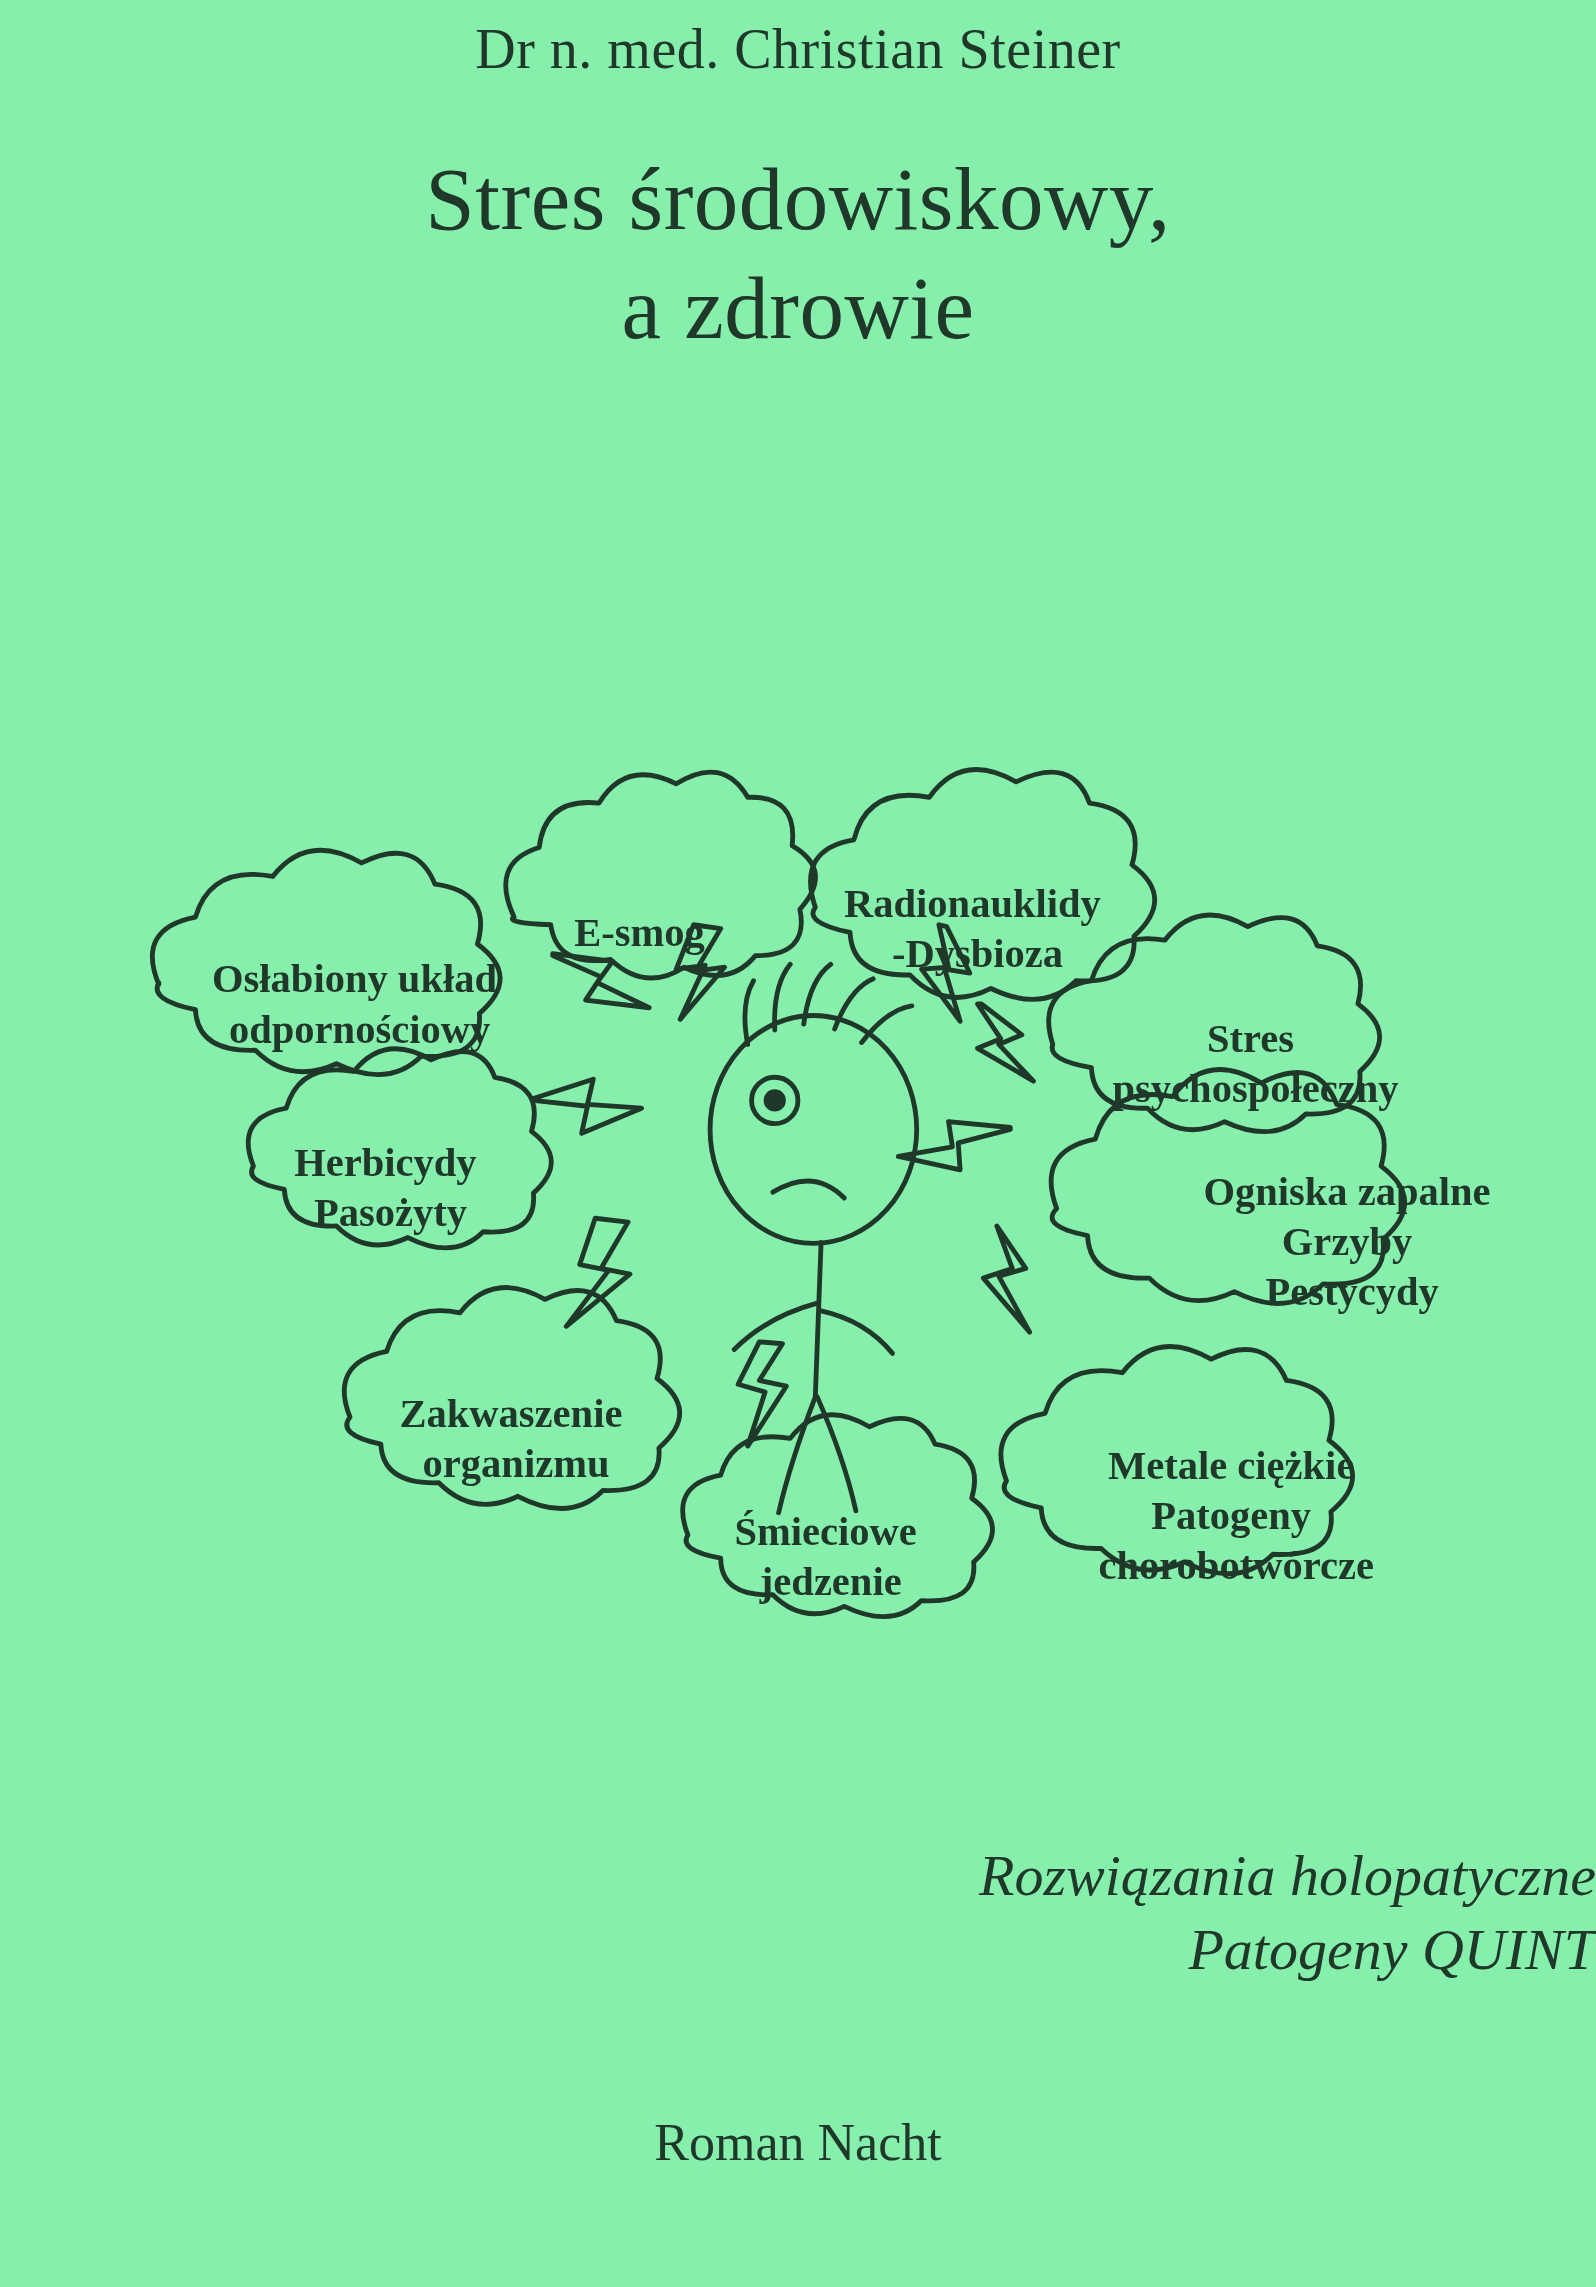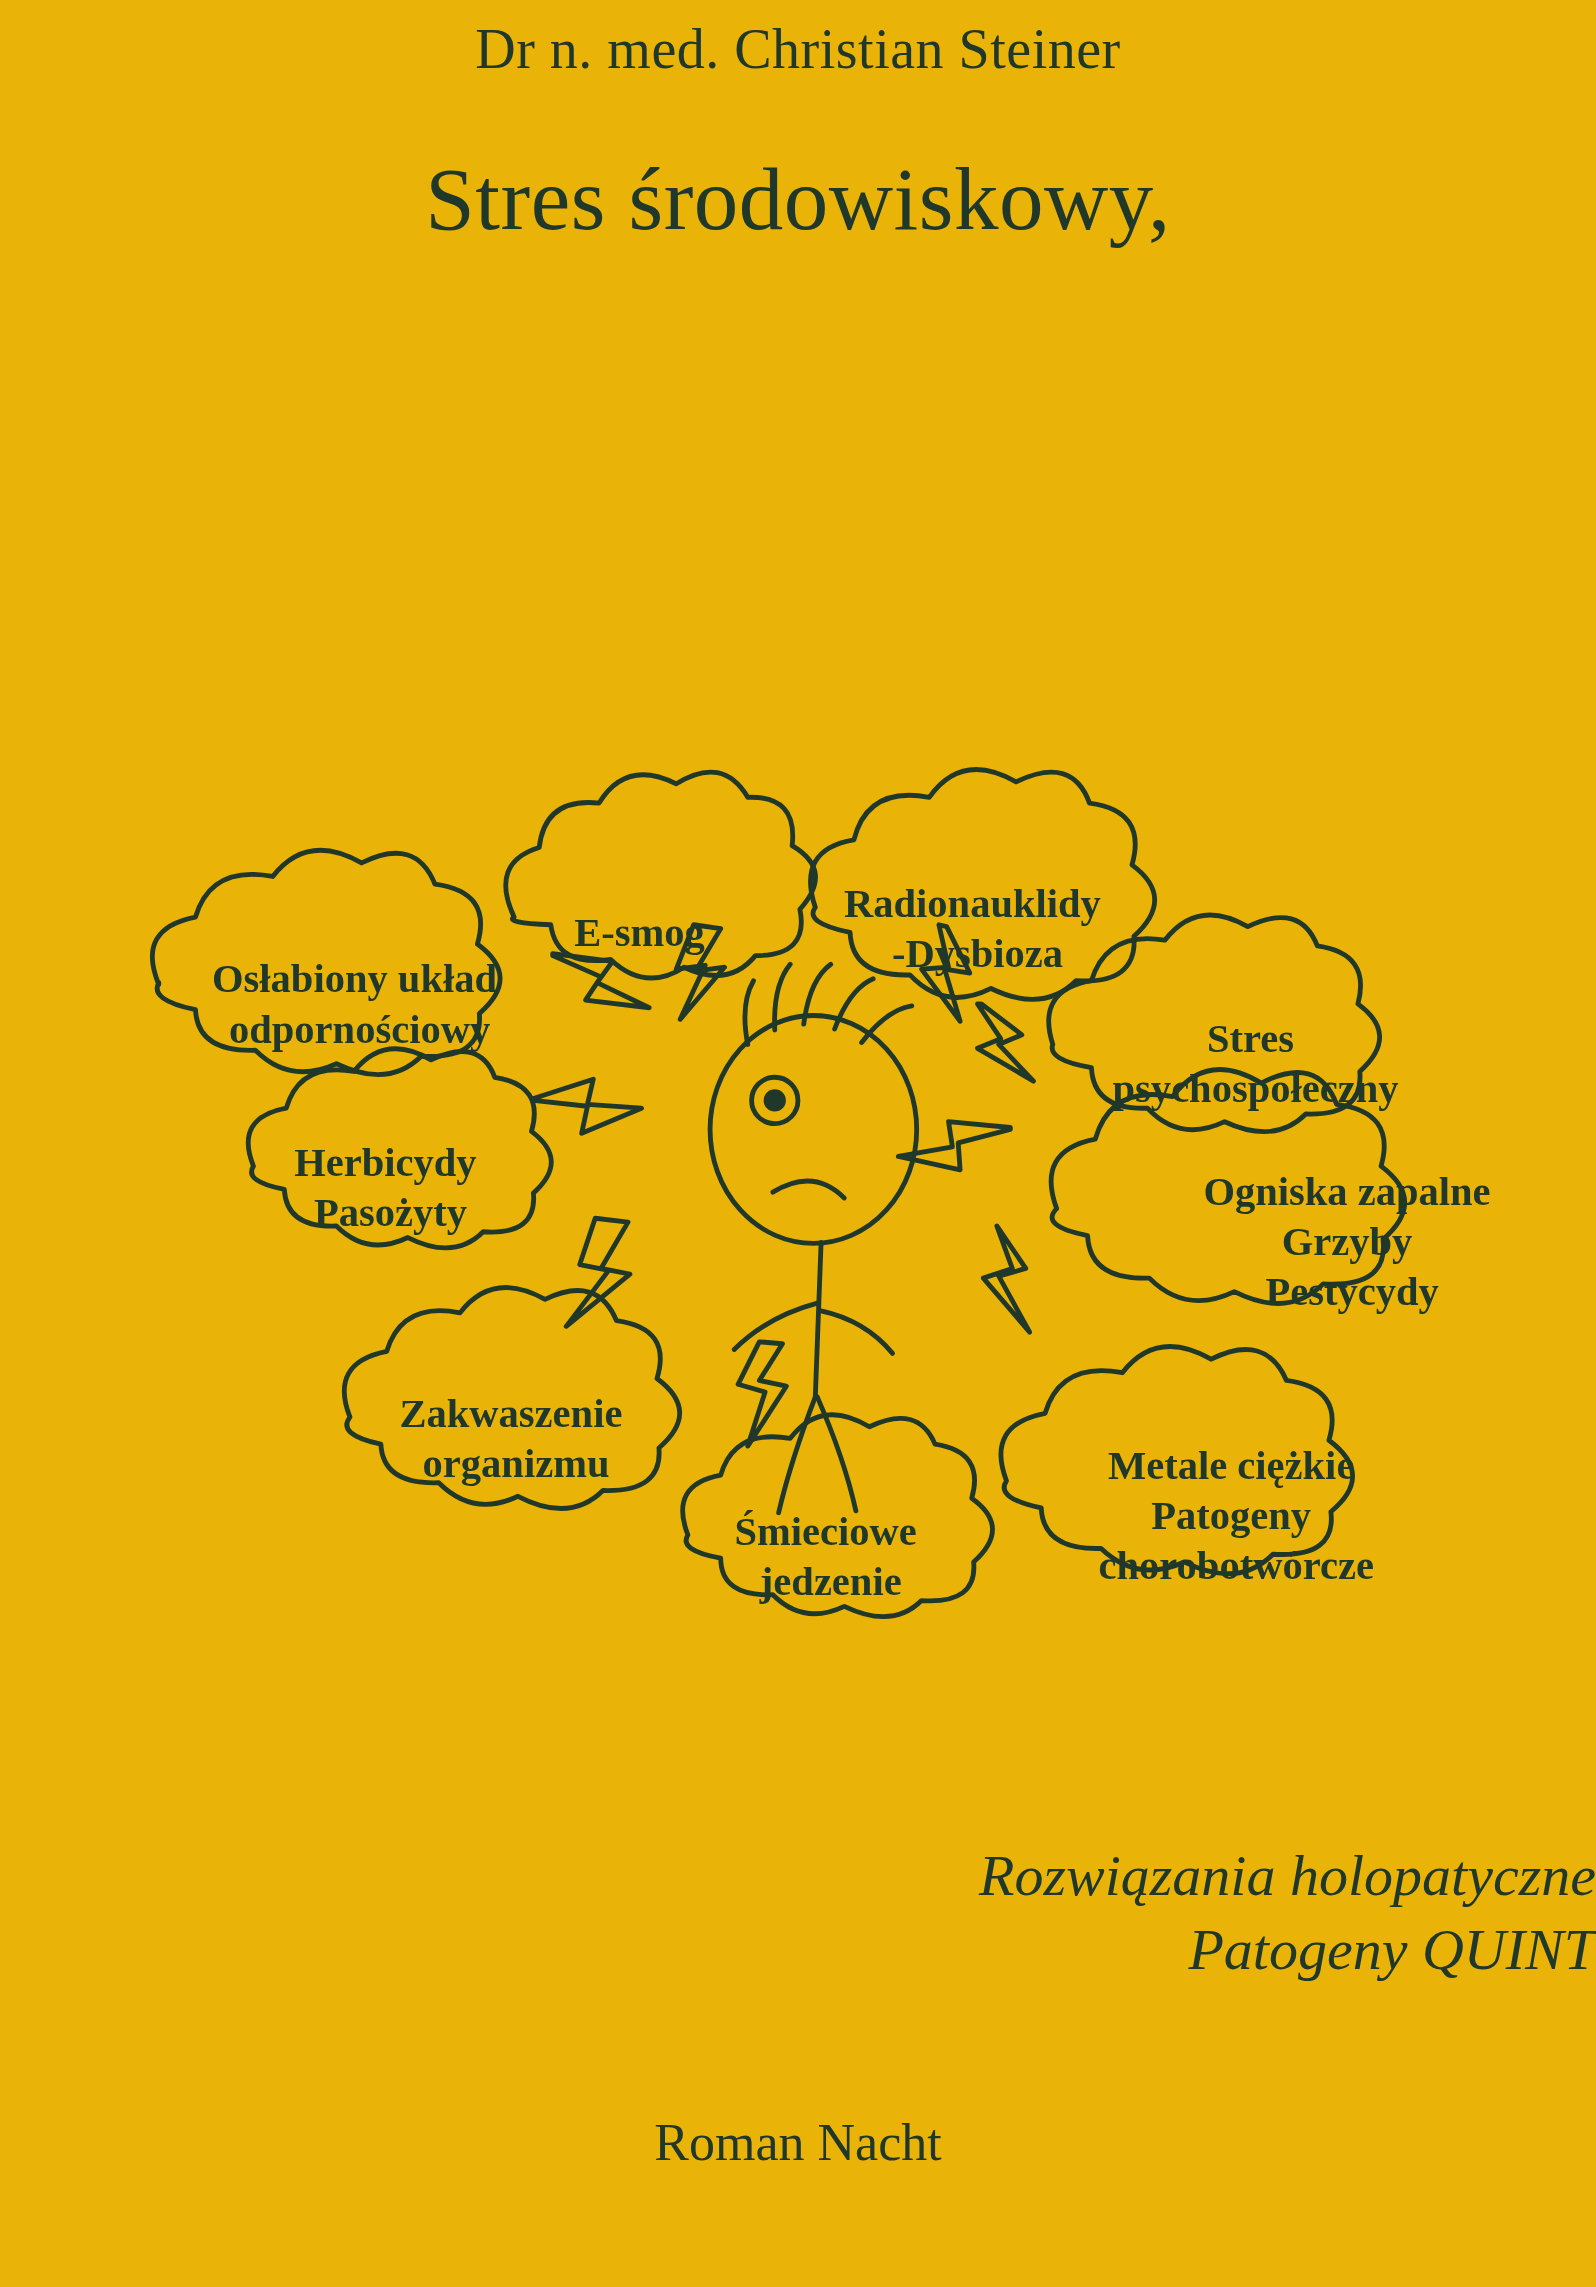--- a/index.html
+++ b/index.html
@@ -11,21 +11,21 @@
     width: 1596px;
     height: 2287px;
     position: relative;
     font-family: "Liberation Serif", serif;
     color: #1e3524;
     overflow: hidden;
   }
   .page {
     position: absolute;
     inset: 0;
-    background: #eab308;
+    background: #86efac;
   }
 
   
   .author {
     position: absolute;
     top: 17.4px;
     left: 0;
     width: 100%;
     text-align: center;
     font-size: 56px;
@@ -105,20 +105,21 @@
 </style>
 </head>
 <body>
 
 <div class="page">
 
   <div class="author">Dr n. med. Christian Steiner</div>
 
   <div class="title">
     <span class="line">Stres środowiskowy,</span>
+    <span class="line">a zdrowie</span>
   </div>
 
   <div class="illustration">
     <svg viewBox="0 0 1653 1100" xmlns="http://www.w3.org/2000/svg">
       <g fill="none" stroke="#20382a" stroke-width="5" stroke-linecap="round" stroke-linejoin="round">
 
         <g>
           <ellipse cx="830" cy="480" rx="107" ry="118"></ellipse>
         </g>
         <g>

